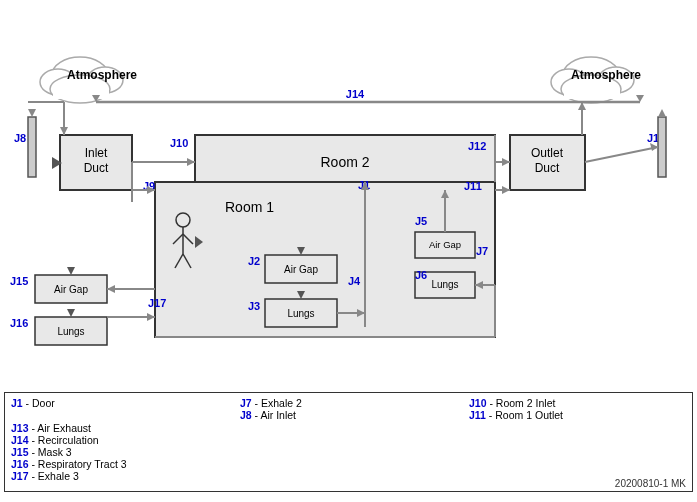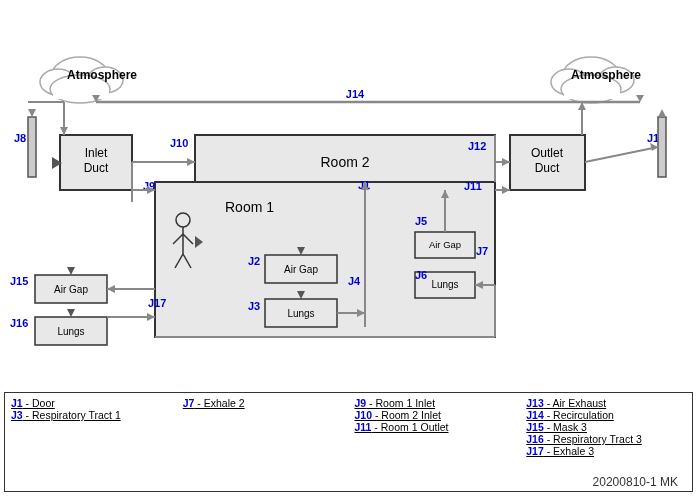--- a/index.html
+++ b/index.html
@@ -29,40 +29,39 @@
       height: 100px;
       border: 1.5px solid #333;
       background: #fff;
       display: flex;
       flex-direction: column;
       padding: 4px 6px;
     }
 
     .legend-grid {
       display: grid;
-      grid-template-columns: 1fr 1fr 1fr 1fr;
+      grid-template-columns: 1fr 1fr 1fr;
       gap: 1px 12px;
       font-size: 10.5px;
-      text-decoration: underline;
     }
 
     .legend-item {
       white-space: nowrap;
     }
 
     .legend-item .jnum {
       color: #0000cc;
       font-weight: bold;
     }
 
     .version-text {
       position: absolute;
       bottom: 2px;
-      right: 14px;
-      font-size: 12px;
+      right: 6px;
+      font-size: 10px;
       color: #333;
     }
 
     
     svg {
       position: absolute;
       top: 0; left: 0;
     }
   </style>
 </head>
@@ -239,29 +238,28 @@
   <polygon points="582,75 578,83 586,83" fill="#888"></polygon>
 
 </svg>
 </div>
 
 <div id="legend">
   <div class="legend-grid">
 
     <div>
       <div class="legend-item"><span class="jnum">J1</span> - Door</div>
-      <div class="legend-item"><span class="jnum">J3</span> - Respiratory Tract 1</div>
     </div>
 
     <div>
       <div class="legend-item"><span class="jnum">J7</span> - Exhale 2</div>
-    </div>
-
-    <div>
-      <div class="legend-item"><span class="jnum">J9</span>  - Room 1 Inlet</div>
+      <div class="legend-item"><span class="jnum">J8</span> - Air Inlet</div>
+    </div>
+
+    <div>
       <div class="legend-item"><span class="jnum">J10</span> - Room 2 Inlet</div>
       <div class="legend-item"><span class="jnum">J11</span> - Room 1 Outlet</div>
     </div>
 
     <div>
       <div class="legend-item"><span class="jnum">J13</span> - Air Exhaust</div>
       <div class="legend-item"><span class="jnum">J14</span> - Recirculation</div>
       <div class="legend-item"><span class="jnum">J15</span> - Mask 3</div>
       <div class="legend-item"><span class="jnum">J16</span> - Respiratory Tract 3</div>
       <div class="legend-item"><span class="jnum">J17</span> - Exhale 3</div>

